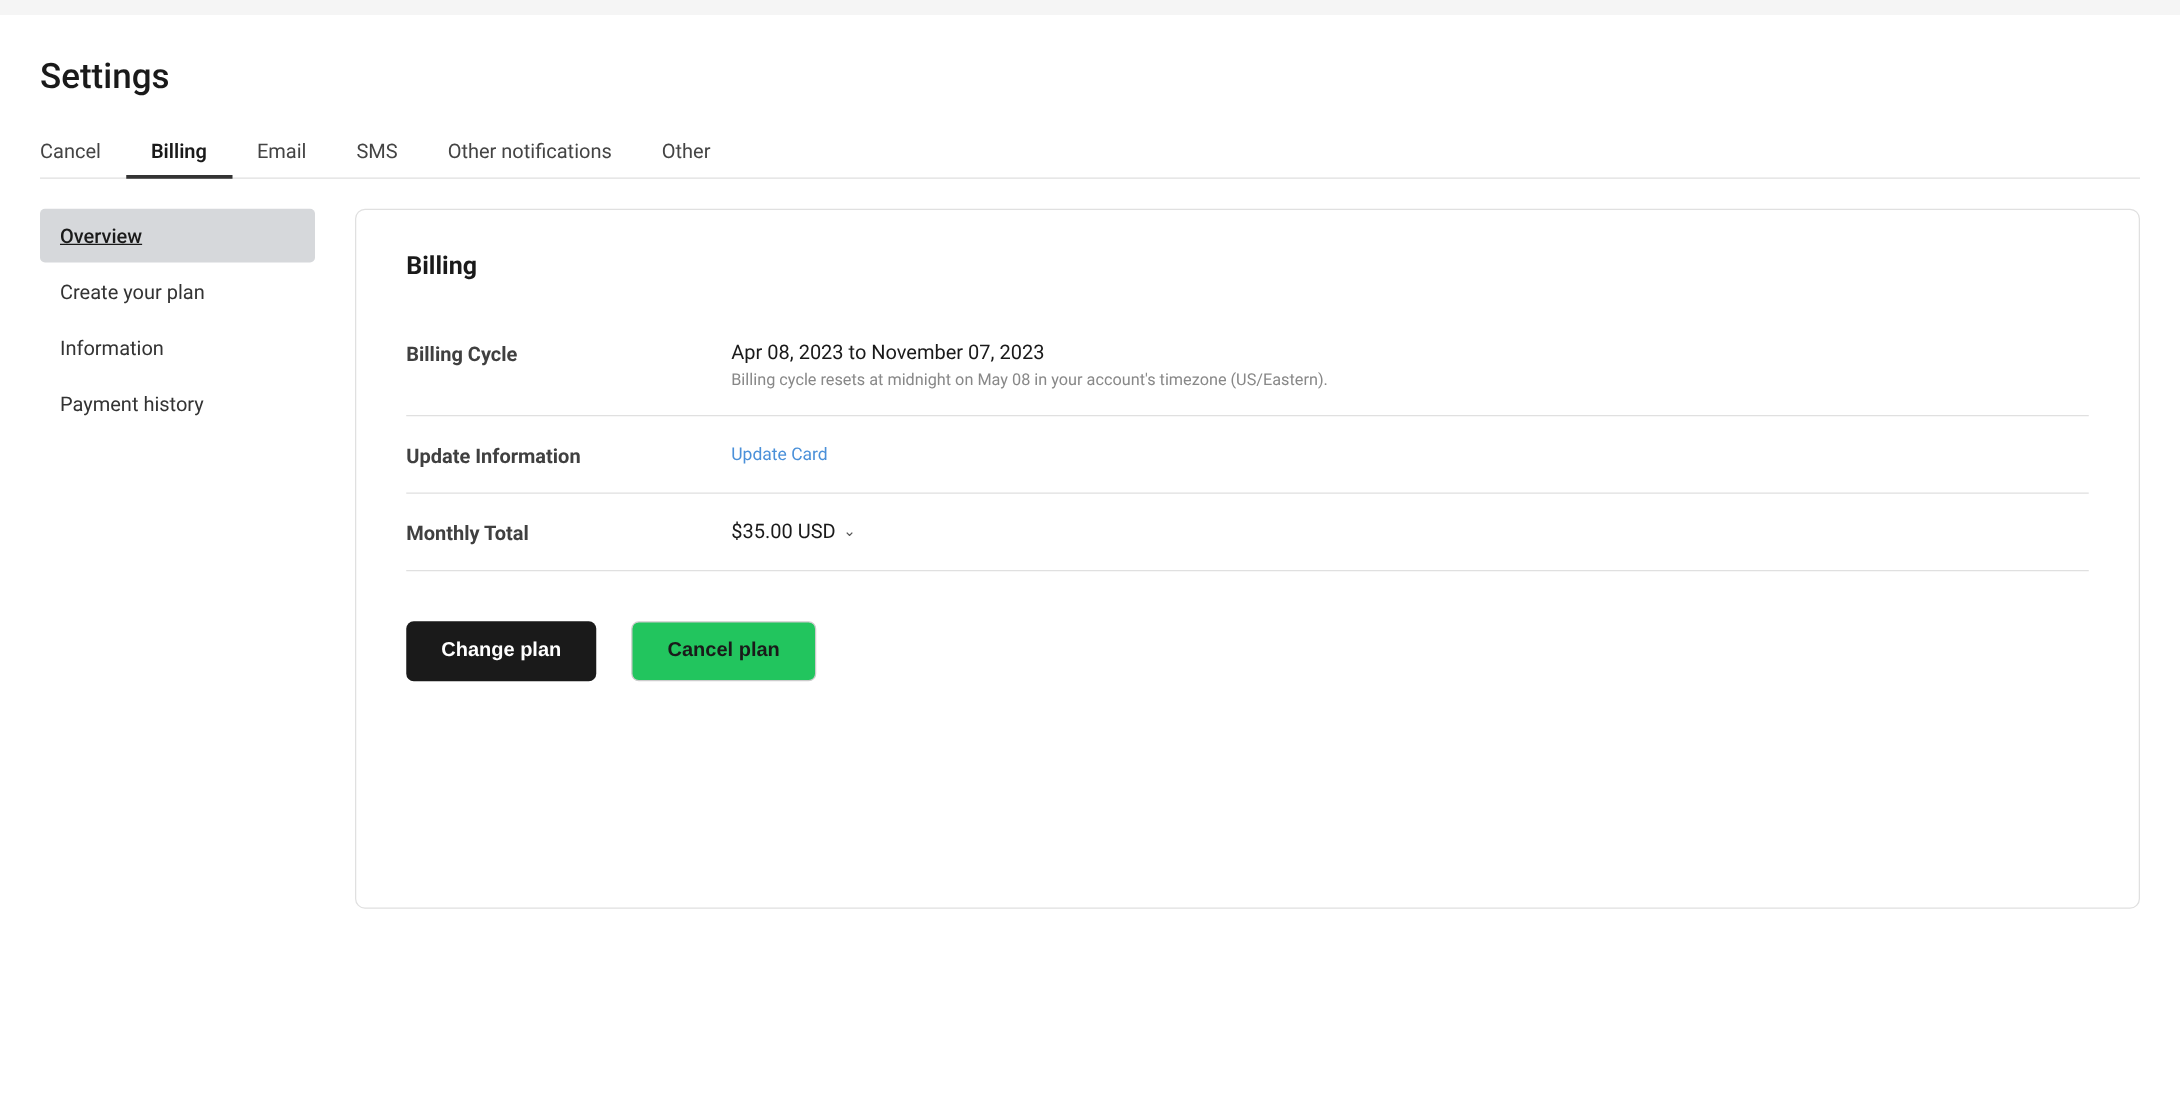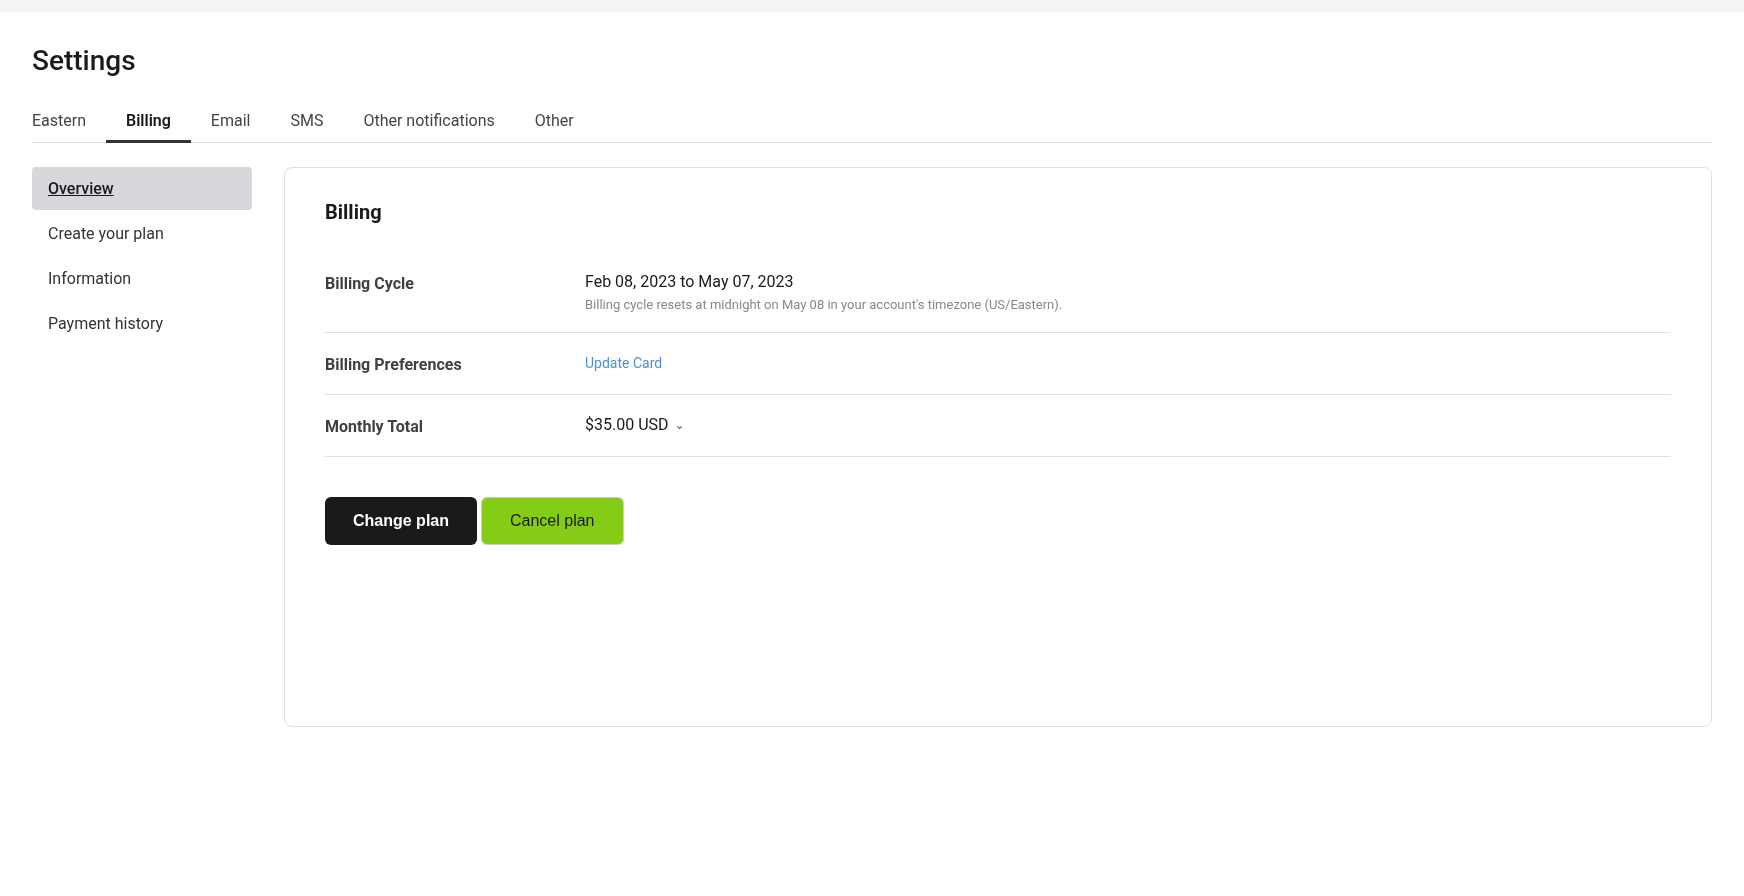--- a/index.html
+++ b/index.html
@@ -132,53 +132,53 @@
       font-size: 16px;
       color: #1a1a1a;
       cursor: pointer;
     }
     .chevron-icon {
       font-size: 12px;
       color: #555;
     }
     .action-buttons {
       display: flex;
-      gap: 4px;
+      gap: 28px;
       margin-top: 40px;
     }
     .btn-change-plan {
       background: #1a1a1a;
       color: #fff;
       border: none;
       border-radius: 6px;
       padding: 14px 28px;
       font-size: 16px;
       font-weight: 600;
       cursor: pointer;
     }
     .btn-cancel-plan {
-      background: #84cc16;
+      background: #22c55e;
       color: #1a1a1a;
       border: 1.5px solid #ccc;
       border-radius: 6px;
       padding: 14px 28px;
       font-size: 16px;
-      font-weight: 400;
+      font-weight: 700;
       cursor: pointer;
     }
   </style>
 </head>
 <body>
 
 <div class="page-container">
   <div class="page-header">
     <h1 class="page-title">Settings</h1>
 
     <nav class="top-nav">
-      <a class="top-nav-item">Eastern</a>
+      <a class="top-nav-item">Cancel</a>
       <a class="top-nav-item active">Billing</a>
       <a class="top-nav-item">Email</a>
       <a class="top-nav-item">SMS</a>
       <a class="top-nav-item">Other notifications</a>
       <a class="top-nav-item">Other</a>
     </nav>
   </div>
 
   <div class="content-area">
     <aside class="sidebar">
@@ -187,27 +187,27 @@
       <div class="sidebar-item">Information</div>
       <div class="sidebar-item">Payment history</div>
     </aside>
 
     <main class="main-panel">
       <div class="billing-title">Billing</div>
 
       <div class="billing-row">
         <div class="billing-label">Billing Cycle</div>
         <div class="billing-value">
-          <div class="billing-cycle-date">Feb 08, 2023 to May 07, 2023</div>
+          <div class="billing-cycle-date">Apr 08, 2023 to November 07, 2023</div>
           <div class="billing-cycle-note">Billing cycle resets at midnight on May 08 in your account's timezone (US/Eastern).</div>
         </div>
       </div>
 
       <div class="billing-row">
-        <div class="billing-label">Billing Preferences</div>
+        <div class="billing-label">Update Information</div>
         <div class="billing-value">
           <a class="update-card-link">Update Card</a>
         </div>
       </div>
 
       <div class="billing-row">
         <div class="billing-label">Monthly Total</div>
         <div class="billing-value">
           <div class="monthly-total-value">
             <span>$35.00 USD</span>

